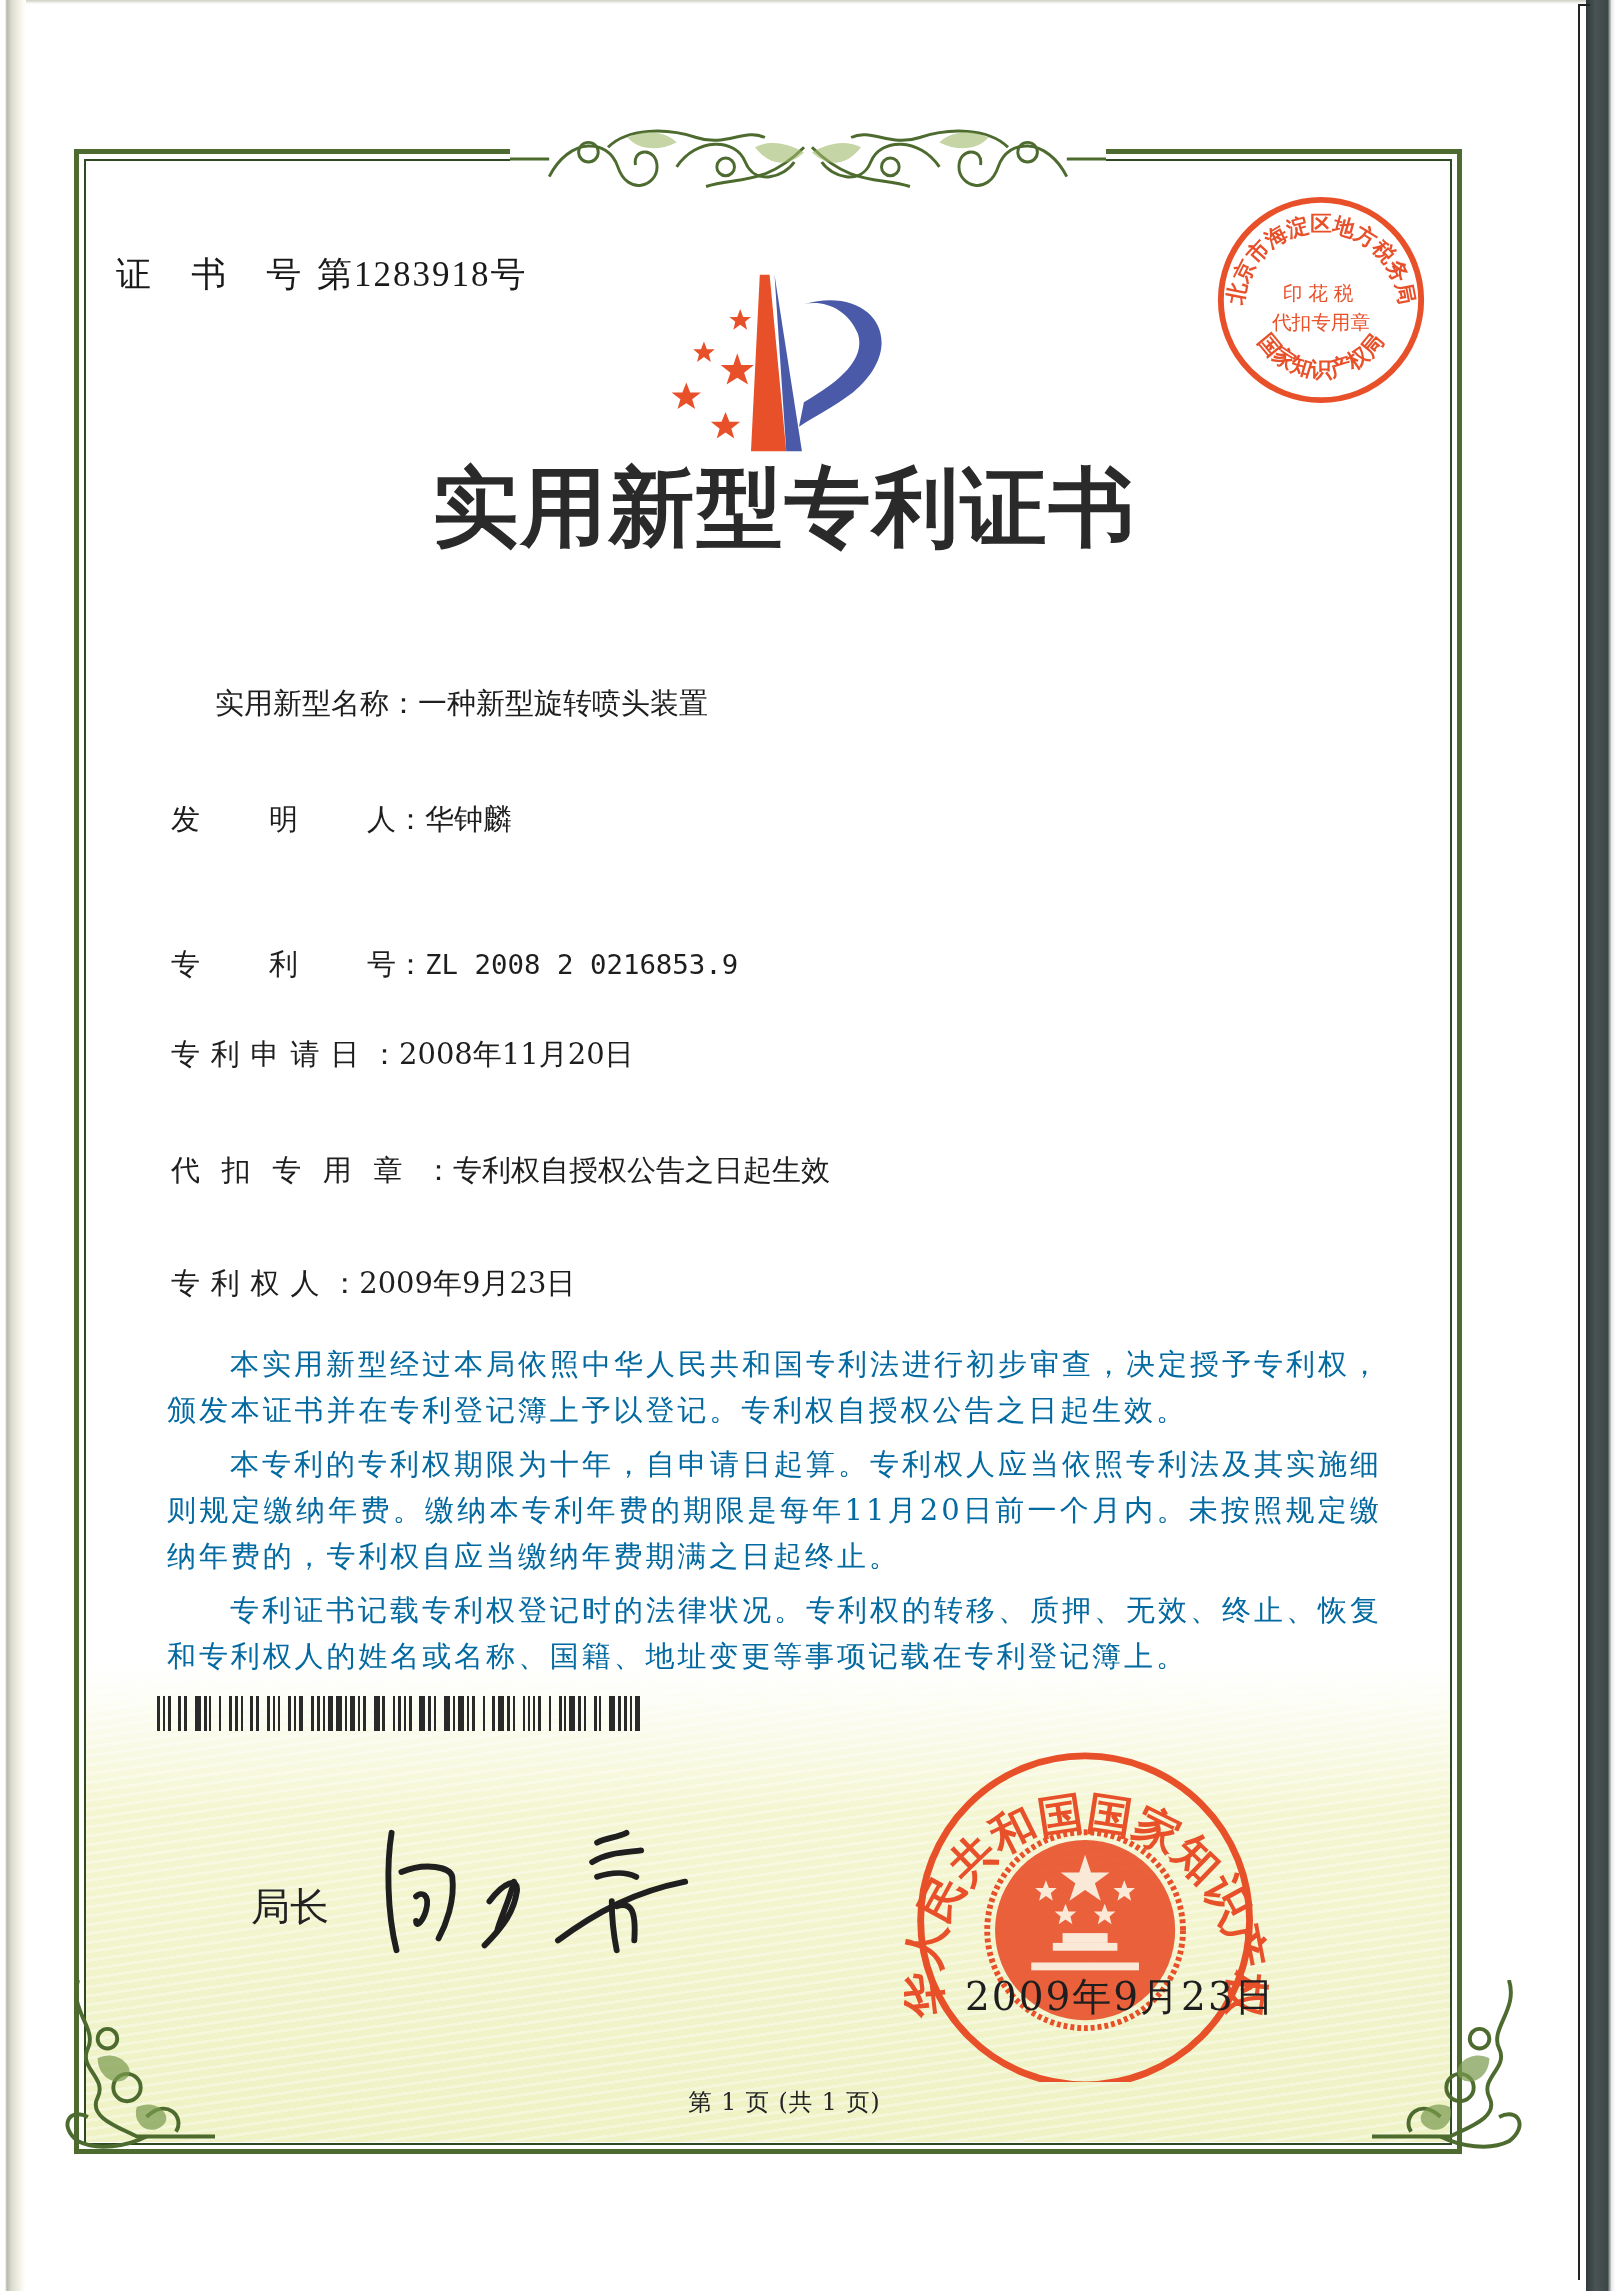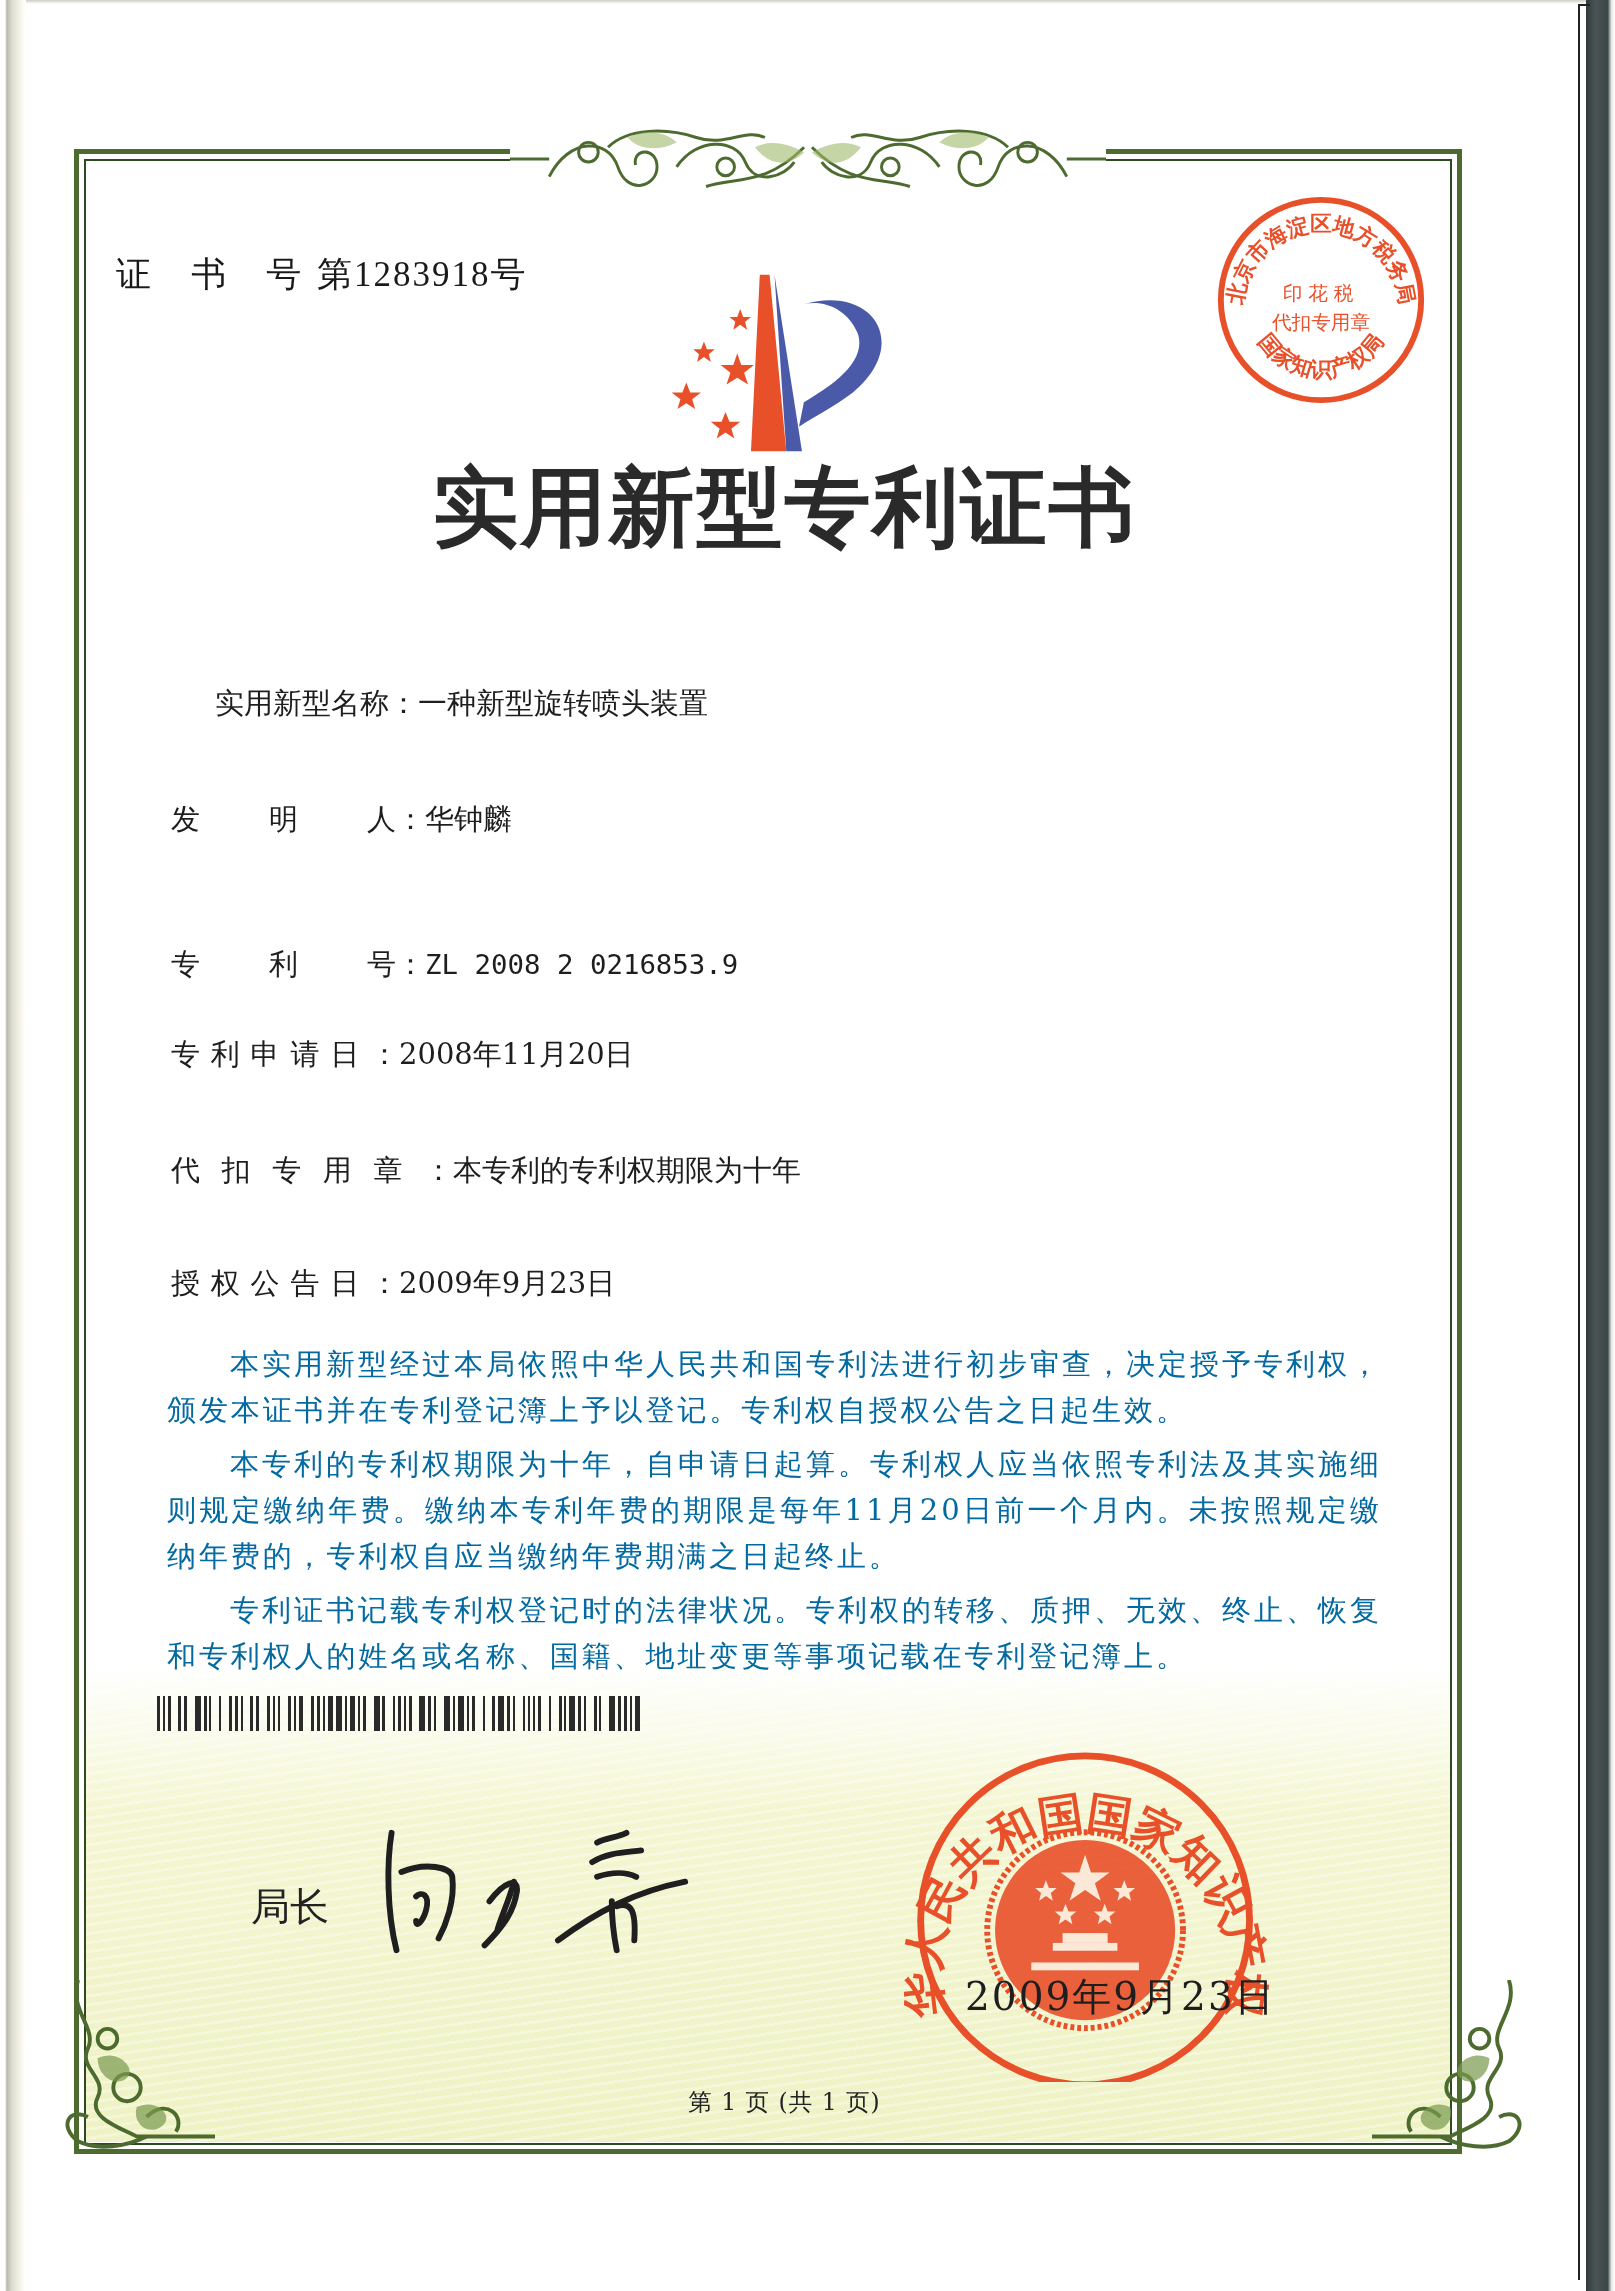--- a/index.html
+++ b/index.html
@@ -203,24 +203,24 @@
 <div class="field f2">
   <span class="label"><span>发</span><span>明</span><span style="width:auto">人</span></span><span class="colon">：</span><span class="value cjk">华钟麟</span>
 </div>
 <div class="field f3">
   <span class="label"><span>专</span><span>利</span><span style="width:auto">号</span></span><span class="colon">：</span><span class="value">ZL 2008 2 0216853.9</span>
 </div>
 <div class="field f4">
   <span class="label">专利申请日</span><span class="colon">：</span><span class="value cjk">2008年11月20日</span>
 </div>
 <div class="field f5">
-  <span class="label">代扣专用章</span><span class="colon">：</span><span class="value cjk">本专利的专利权期限为十年</span>
+  <span class="label">代扣专用章</span><span class="colon">：</span><span class="value cjk">专利权自授权公告之日起生效</span>
 </div>
 <div class="field f6">
-  <span class="label">授权公告日</span><span class="colon">：</span><span class="value cjk">2009年9月23日</span>
+  <span class="label">专利权人</span><span class="colon">：</span><span class="value cjk">2009年9月23日</span>
 </div>
 
 <div class="body-text">
   <p>本实用新型经过本局依照中华人民共和国专利法进行初步审查，决定授予专利权，颁发本证书并在专利登记簿上予以登记。专利权自授权公告之日起生效。</p>
   <p>本专利的专利权期限为十年，自申请日起算。专利权人应当依照专利法及其实施细则规定缴纳年费。缴纳本专利年费的期限是每年11月20日前一个月内。未按照规定缴纳年费的，专利权自应当缴纳年费期满之日起终止。</p>
   <p>专利证书记载专利权登记时的法律状况。专利权的转移、质押、无效、终止、恢复和专利权人的姓名或名称、国籍、地址变更等事项记载在专利登记簿上。</p>
 </div>
 
 <div class="barcode">
   <span style="width:2.9px"></span>

